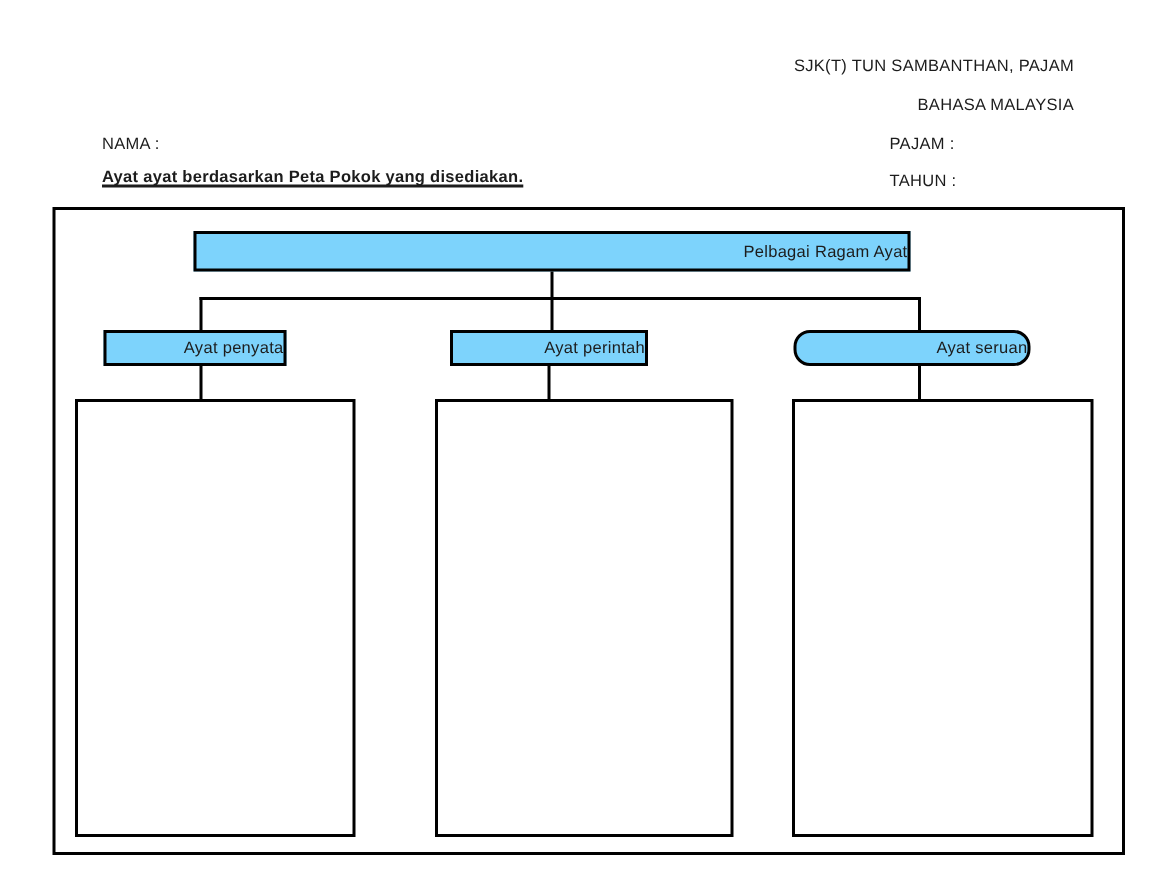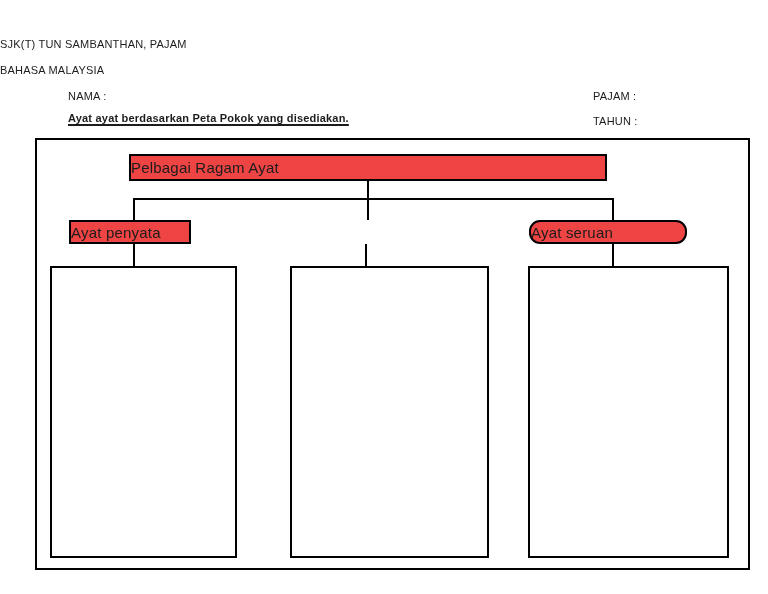--- a/index.html
+++ b/index.html
@@ -14,21 +14,21 @@
   }
   .abs { position: absolute; }
   .txt {
     font-size: 11px;
     letter-spacing: 0.2px;
     white-space: nowrap;
   }
   .center-text {
     left: 0;
     width: 716px;
-    text-align: left;
+    text-align: right;
   }
   .school-title { top: 38px; }
   .subject-title { top: 64px; }
   .nama-label   { left: 68px;  top: 90px; }
   .tarikh-label { left: 593px; top: 90px; }
   .tahun-label  { left: 593px; top: 115px; text-align: center; }
   .instruction {
     left: 68px; top: 112px;
     font-weight: bold;
     text-decoration: underline;
@@ -39,25 +39,25 @@
   .outer-box {
     left: 35px; top: 138px;
     width: 715px; height: 432px;
     border: 2px solid #000;
     box-sizing: border-box;
   }
   .node-box {
     position: absolute;
     border: 2px solid #000;
     box-sizing: border-box;
-    background: #ef4444;
+    background: #7dd3fc;
     display: flex;
     align-items: center;
-    justify-content: flex-start;
-    font-size: 15px;
+    justify-content: flex-end;
+    font-size: 11px;
     letter-spacing: 0.2px;
   }
   .root-box   { left: 92px;  top: 14px; width: 478px; height: 27px; }
   .branch-box { top: 80px; height: 24px; }
   .branch-0 { left: 32px;  width: 122px; }
   .branch-1 { left: 263px; width: 132px; }
   .branch-2 { left: 492px; width: 158px; border-radius: 11px; }
 
   .line { position: absolute; background: #000; }
   .v { width: 2px; }
@@ -99,20 +99,23 @@
     </div>
 
     <div class="line v" style="left:330px; top:41px; height:39px;"></div>
     <div class="line h" style="left:96px; top:58px; width:481px;"></div>
     <div class="line v" style="left:96px; top:58px; height:22px;"></div>
     <div class="line v" style="left:575px; top:58px; height:22px;"></div>
 
     <div class="node-box branch-box branch-0">
       <span>Ayat penyata</span>
     </div>
+    <div class="node-box branch-box branch-1">
+      <span>Ayat perintah</span>
+    </div>
     <div class="node-box branch-box branch-2">
       <span>Ayat seruan</span>
     </div>
 
     <div class="line v" style="left:96px; top:104px; height:22px;"></div>
     <div class="line v" style="left:328px; top:104px; height:22px;"></div>
     <div class="line v" style="left:575px; top:104px; height:22px;"></div>
 
     <div class="answer-box answer-0"></div>
     <div class="answer-box answer-1"></div>

